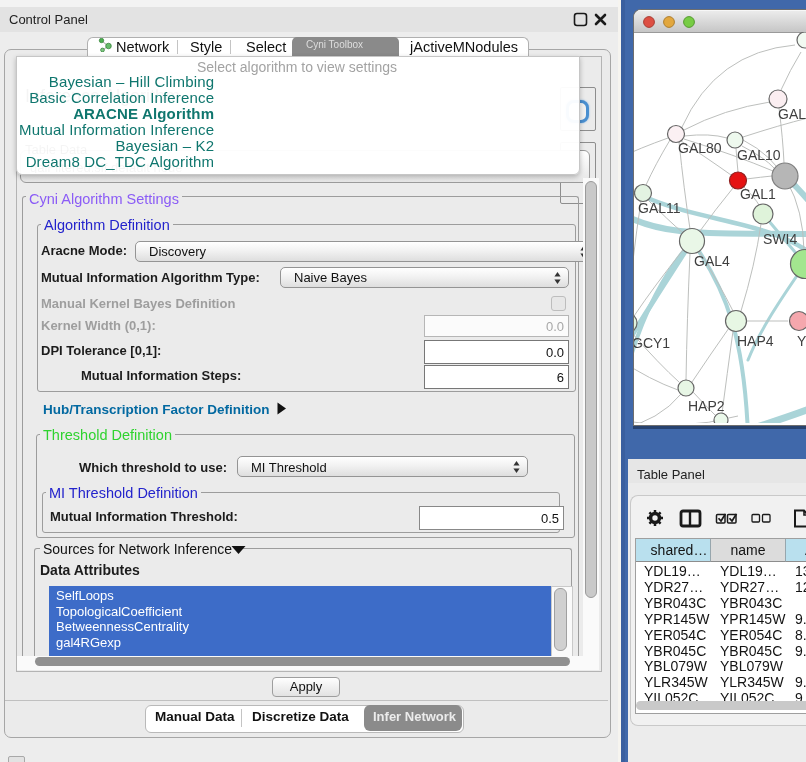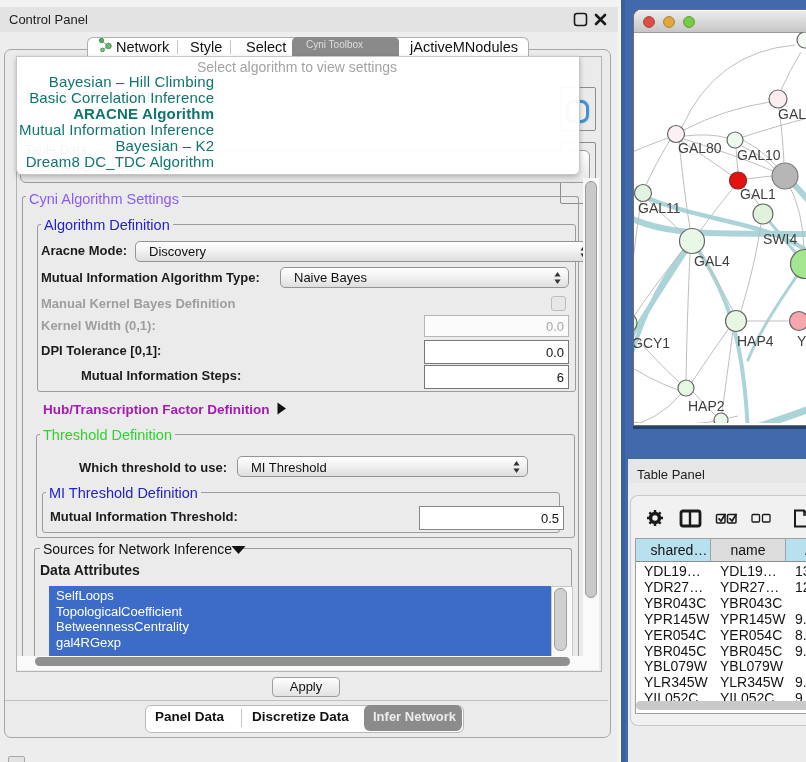--- a/index.html
+++ b/index.html
@@ -88,21 +88,21 @@
     </div>
 <div class="abs lbl" style="left:41px;top:343px;">DPI Tolerance [0,1]:</div>
 <div class="field" style="left:424px;top:340px;width:143px;height:22px;border-color:#777;">
       <span style="top:4px;">0.0</span>
     </div>
 <div class="abs lbl" style="left:41px;top:368px;margin-left:40px;">Mutual Information Steps:</div>
 <div class="field" style="left:424px;top:365px;width:143px;height:22px;border-color:#777;">
       <span style="top:4px;">6</span>
     </div>
 
-<div class="abs" style="left:43px;top:402px;font-size:13.5px;font-weight:bold;color:#a21caf;">Hub/Transcription Factor Definition</div>
+<div class="abs" style="left:43px;top:402px;font-size:13.5px;font-weight:bold;color:#0369a1;">Hub/Transcription Factor Definition</div>
 <svg class="abs" style="left:276px;top:402px;" width="11" height="13" viewBox="0 0 11 13">
       <path d="M1.5 0.5 L10 6.5 L1.5 12.5 Z" fill="#111"></path>
     </svg>
 
 <div class="gbox" style="left:36px;top:434px;width:537px;height:102px;"></div>
 <div class="abs gtitle" style="left:40px;top:427px;color:#2fd32f;font-size:14.5px;">Threshold Definition</div>
 <div class="abs lbl" style="left:79px;top:460px;">Which threshold to use:</div>
 <div class="combo" style="left:237px;top:456px;width:289px;height:19px;">
   <span class="ct" style="top:3px;">MI Threshold</span>
   <svg class="spin" viewBox="0 0 7 12">
@@ -132,21 +132,21 @@
 <div class="abs" style="left:585px;top:181px;width:10px;height:415px;background:#c9c9c9;border:1px solid #9b9b9b;border-radius:6px;"></div>
 <div class="abs" style="left:17px;top:656px;width:566px;height:14px;background:#fafafa;"></div>
 <div class="abs" style="left:35px;top:657px;width:535px;height:9px;background:#909090;border-radius:5px;"></div>
 
 <div class="abs" style="left:5px;top:700px;width:603px;height:1px;background:#c0c0c0;"></div>
 
 <div class="abs" style="left:272px;top:677px;width:66px;height:18px;background:linear-gradient(#fefefe,#e2e2e2);border:1px solid #9e9e9e;border-radius:4px;text-align:center;font-size:13px;color:#111;line-height:18px;">Apply</div>
 
 <div class="abs" style="left:145px;top:705px;width:317px;height:26px;background:#fff;border:1px solid #b9b9b9;border-radius:6px;"></div>
 <div class="abs" style="left:364px;top:705px;width:98px;height:26px;background:#8b8b8b;border-radius:6px;"></div>
-<div class="abs" style="left:155px;top:709px;font-size:13.5px;font-weight:bold;color:#111;">Panel Data</div>
+<div class="abs" style="left:155px;top:709px;font-size:13.5px;font-weight:bold;color:#111;">Manual Data</div>
 <div class="abs" style="left:241px;top:709px;width:1px;height:18px;background:#c4c4c4;"></div>
 <div class="abs" style="left:252px;top:709px;font-size:13.5px;font-weight:bold;color:#111;">Discretize Data</div>
 <div class="abs" style="left:373px;top:709px;font-size:13px;font-weight:bold;color:#ececec;">Infer Network</div>
 
 <div class="abs" style="left:8px;top:756px;width:15px;height:10px;background:#e2e2e2;border:1px solid #a8a8a8;border-radius:2px;"></div>
 
 <div class="abs" style="left:16px;top:56px;width:562px;height:117px;background:rgba(255,255,255,0.965);border:1px solid #c6c6c6;border-radius:0 0 6px 6px;box-shadow:0 2px 5px rgba(0,0,0,0.25);"></div>
 <div class="abs" style="left:16px;top:56px;width:562px;height:117px;overflow:hidden;">
   <div style="position:absolute;left:9px;top:30px;font-size:18px;font-weight:normal;color:rgba(0,0,0,0.045);">Inference Algorithm</div>
   <div style="position:absolute;left:9px;top:86px;font-size:13px;color:rgba(0,0,0,0.045);">Table Data</div>

